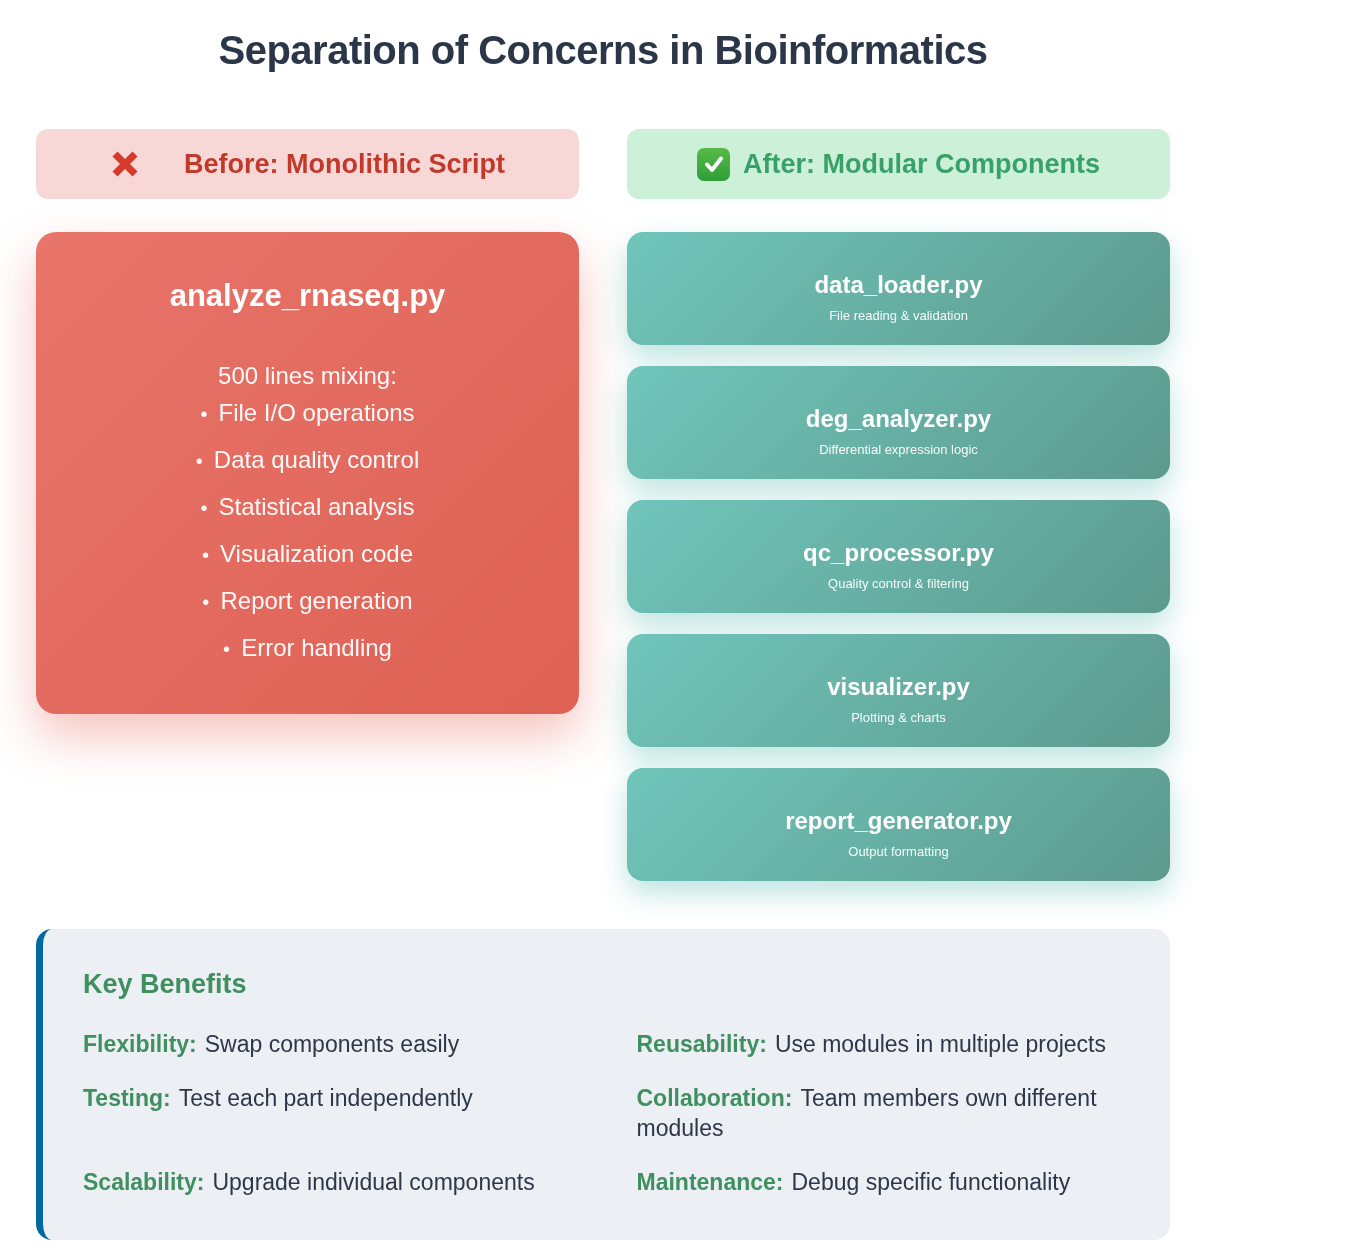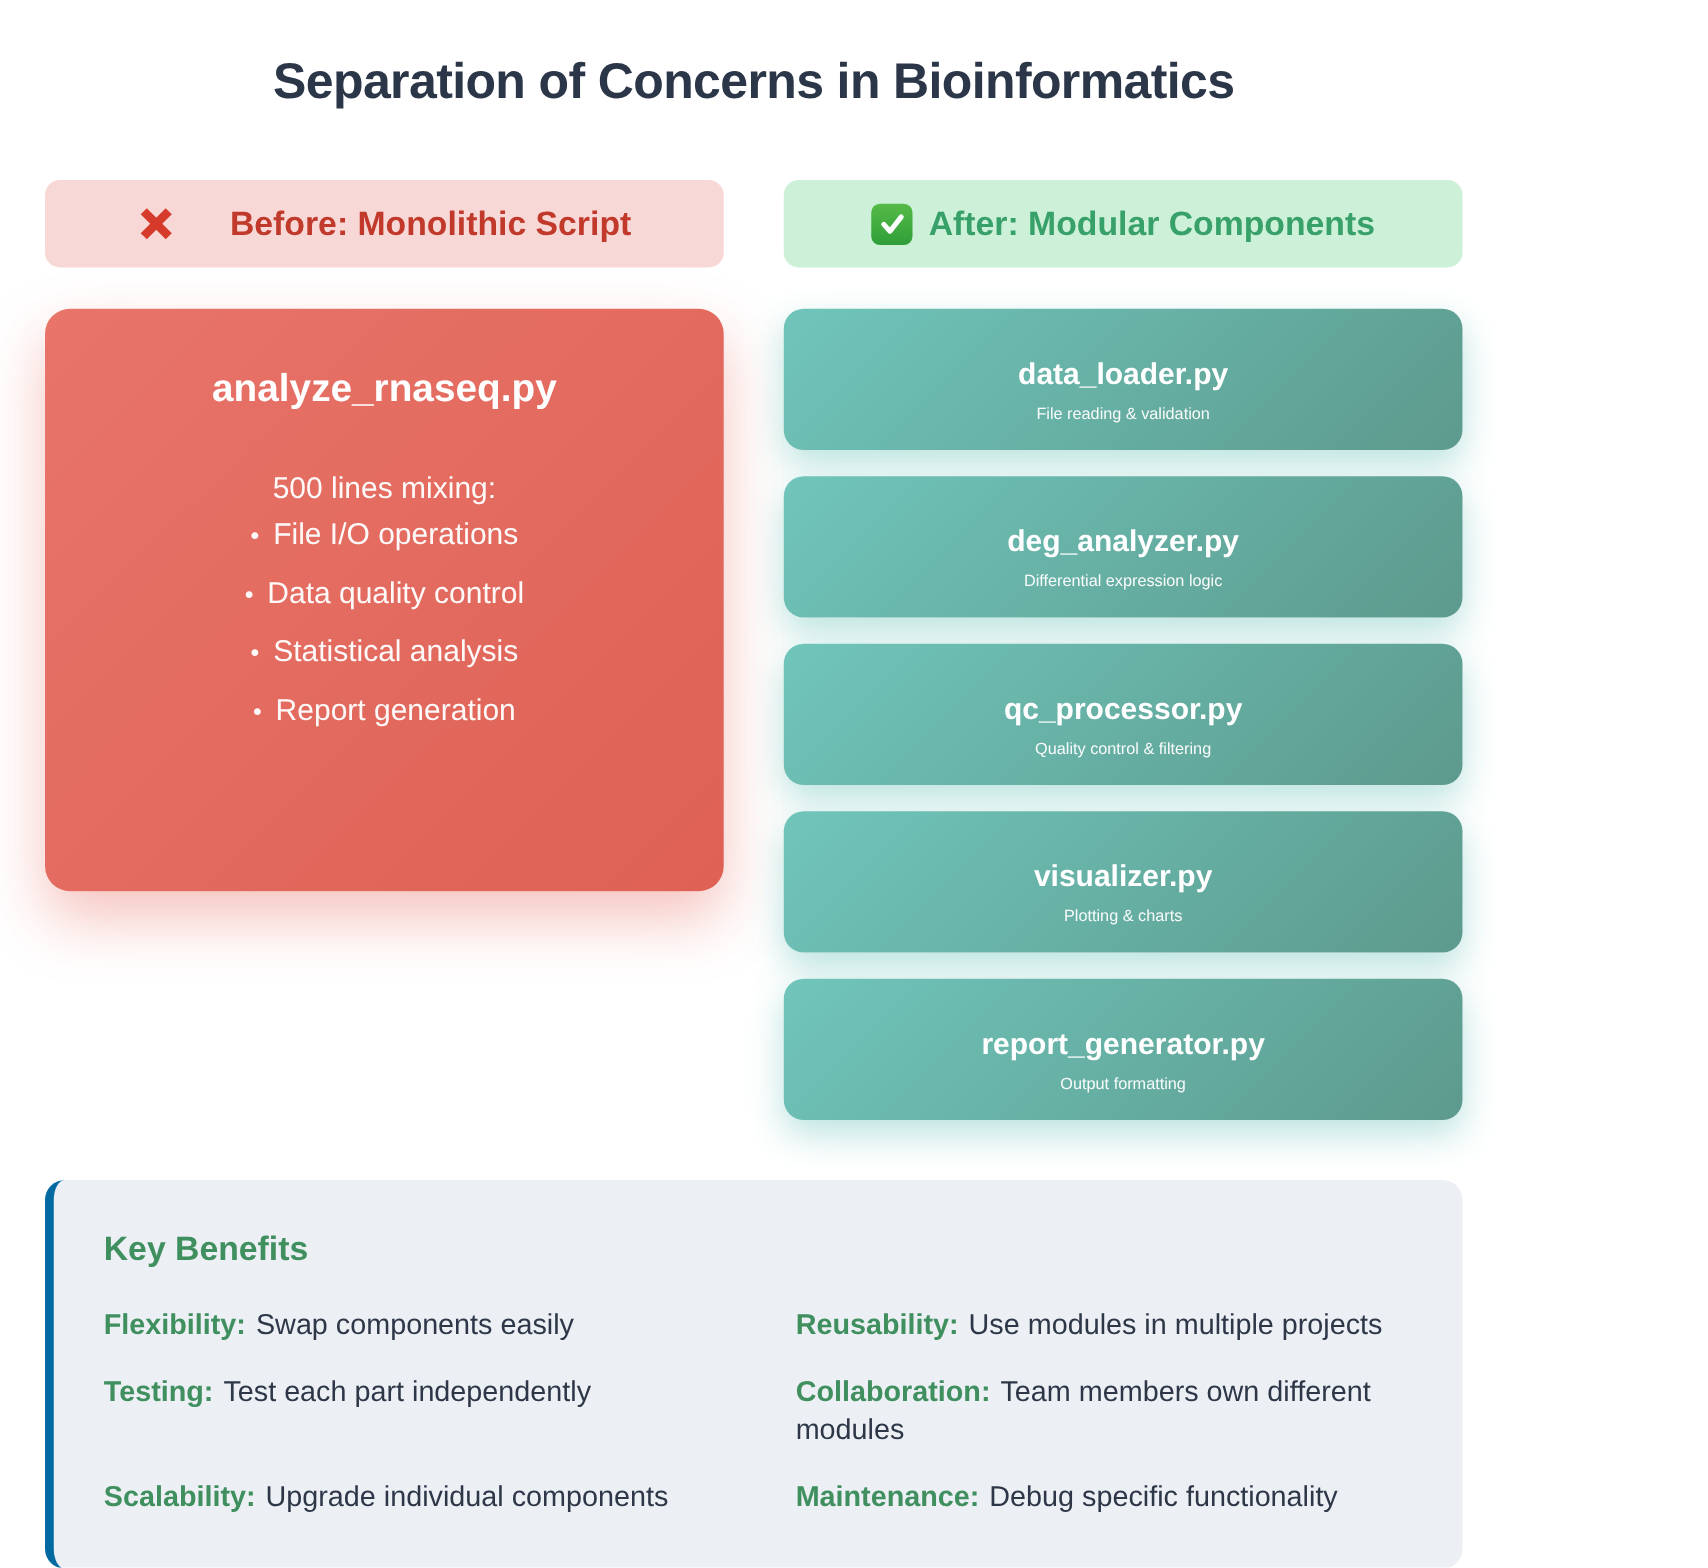--- a/index.html
+++ b/index.html
@@ -5,21 +5,21 @@
   * { margin: 0; padding: 0; box-sizing: border-box; }
   html, body {
     width: 1366px;
     background: #ffffff;
     font-family: "Liberation Sans", sans-serif;
     color: #2d3748;
   }
   .page {
     width: 1206px;
     height: 1254px;
-    padding: 43px 36px 30px;
+    padding: 28px 36px 30px;
     background: #ffffff;
   }
   .main-title {
     text-align: center;
     font-size: 40px;
     font-weight: bold;
     color: #2b3648;
     letter-spacing: -0.5px;
     margin-bottom: 56px;
   }
@@ -145,21 +145,23 @@
         <span>Before: Monolithic Script</span>
       </div>
 
       <div class="mono-card">
         <div class="mono-title">analyze_rnaseq.py</div>
         <div class="mono-sub">500 lines mixing:</div>
         <ul class="mono-list">
           <li>File I/O operations</li>
           <li>Data quality control</li>
           <li>Statistical analysis</li>
+          <li>Visualization code</li>
           <li>Report generation</li>
+          <li>Error handling</li>
         </ul>
       </div>
     </div>
 
     <div class="col">
       <div class="pill-header pill-after">
         <span class="check-icon">
           <svg viewBox="0 0 24 24" width="24" height="24">
             <path d="M5 12.5 L10 18 L19 6.5" fill="none" stroke="#ffffff" stroke-width="4" stroke-linecap="round" stroke-linejoin="round"></path>
           </svg>

